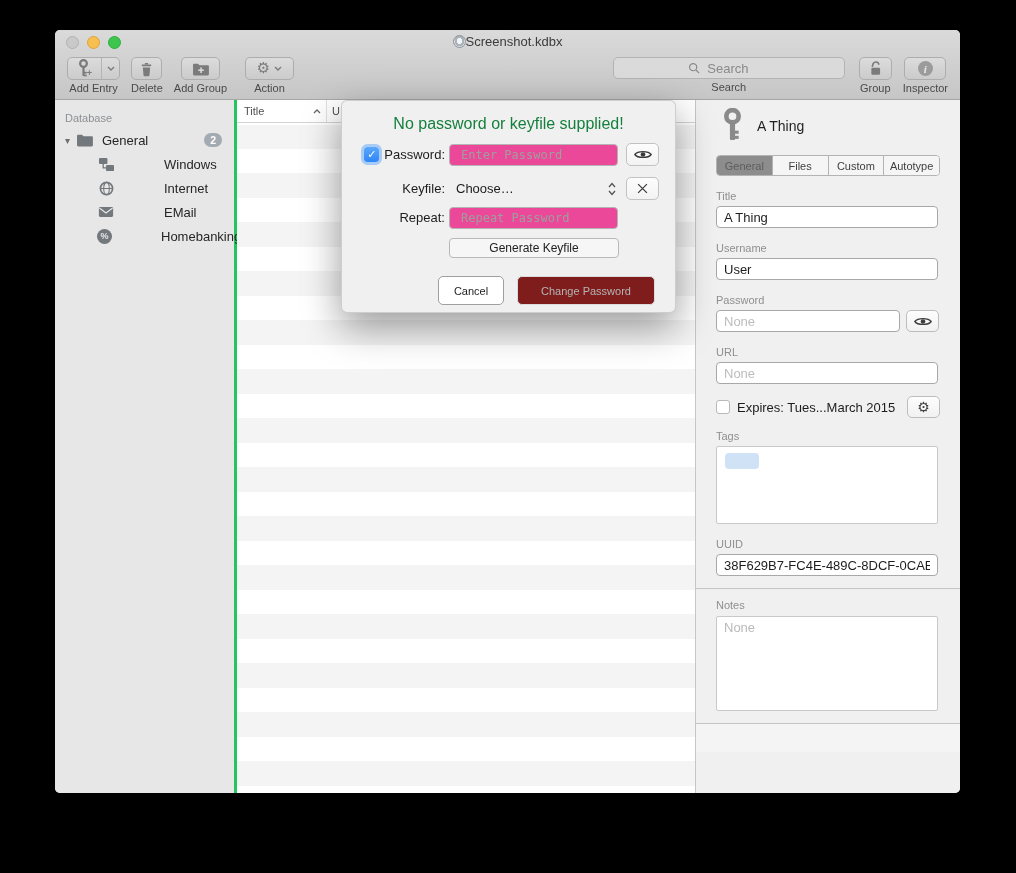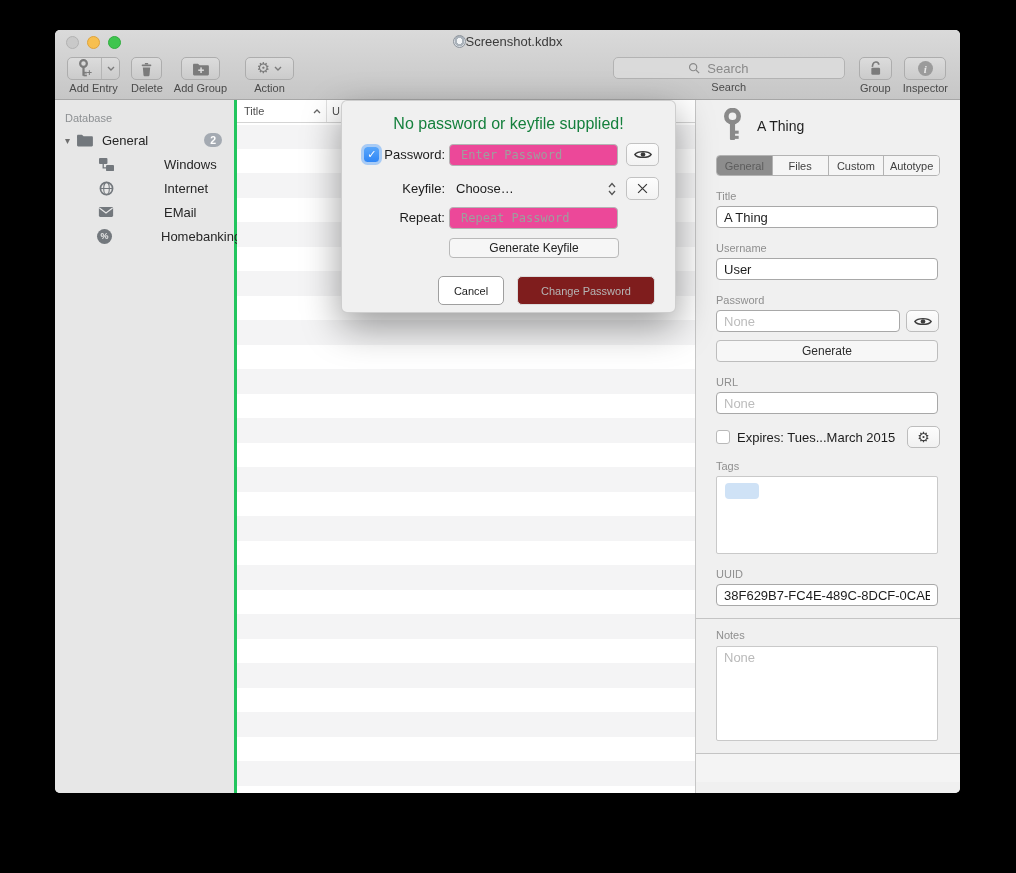--- a/index.html
+++ b/index.html
@@ -308,21 +308,20 @@
         <div class="ins-label">Password</div>
         <div class="ins-row">
           <input class="ins-input" type="text" placeholder="None" style="">
           <span class="sq-btn">
             <svg width="18" height="11" viewBox="0 0 20 12">
                 <path d="M1 6C4 1.7 16 1.7 19 6C16 10.3 4 10.3 1 6Z" fill="none" stroke="currentColor" stroke-width="1.6"></path>
                 <circle cx="10" cy="6" r="2.6" fill="currentColor"></circle>
               </svg>
           </span>
         </div>
-        <div class="gen-btn">Generate</div>
 
         <div class="ins-label">URL</div>
         <input class="ins-input" type="text" placeholder="None" style="">
 
         <div class="expires-row">
           <span class="cb-empty"></span>
           <span class="expires-label">Expires: Tues...March 2015</span>
           <span class="sq-btn">
             <span class="gear-dark">⚙</span>
           </span>

